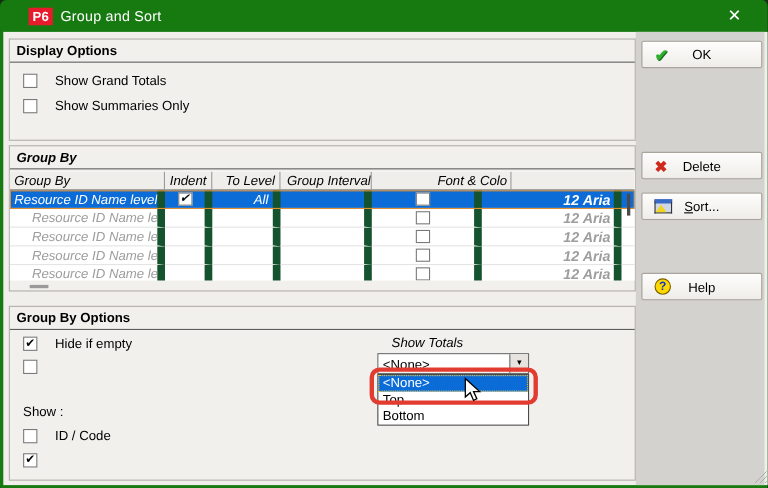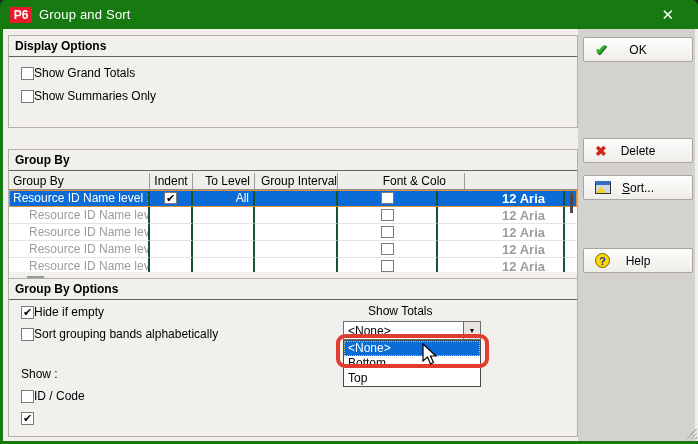--- a/index.html
+++ b/index.html
@@ -10,62 +10,62 @@
     position:relative; width:698px; height:444px;
     background:#177a11; border-radius:6px 6px 2px 2px;
     overflow:hidden; font-size:12px; color:#000;
     box-shadow:0 0 0 1px #0c3f09;
   }
   
   .titlebar { position:absolute; left:0; top:0; width:698px; height:29px;
     display:flex; align-items:center; padding:0 10px; color:#fff; }
   .p6-logo { width:22px; height:16px; background:#e81b2d; color:#fff;
     font-weight:bold; font-size:12px; display:flex; align-items:center;
-    justify-content:center; margin-right:7px; }
+    justify-content:center; margin-right:7px;margin-left:16px; }
   .win-title { font-size:13px; letter-spacing:.2px; }
   .close-x { margin-left:auto; margin-right:14px; font-size:15px; line-height:1;
     cursor:pointer; }
 
   
   .content { position:absolute; left:3px; top:29px; width:696px; height:412px;
     background:#f0efec; }
   .right-strip { position:absolute; left:575px; top:0; width:117px; height:412px;
     background:#d3d2cf; }
   .resize-grip { position:absolute; right:2px; bottom:2px; width:11px; height:11px;
     background:
       linear-gradient(135deg, transparent 50%, #aaa 50%, #aaa 56%, transparent 56%, transparent 70%, #aaa 70%, #aaa 76%, transparent 76%, transparent 90%, #aaa 90%, #aaa 96%, transparent 96%); }
 
   
   .panel { position:absolute; background:#f1f0ed; border:1px solid #b3afa7; }
   .panel-header { height:21px; line-height:20px; font-weight:bold; padding-left:6px;
     border-bottom:1px solid #5f5f5f; }
   .p-display { left:5px; top:6px;  width:570px; height:93px;  }
-  .p-groupby { left:5px; top:120px; width:570px; height:133px; }
+  .p-groupby { left:5px; top:103px; width:570px; height:133px;font-style:italic; }
   .p-options { left:5px; top:249px; width:570px; height:159px; }
 
   
-  .cbrow { position:absolute; display:flex; align-items:center; gap:0; }
+  .cbrow { position:absolute; display:flex; align-items:center; gap:16px; }
   .cb { width:13px; height:13px; background:#fff; border:1px solid #7a7a7a;
     display:inline-flex; align-items:center; justify-content:center;
     font-size:11px; line-height:1; color:#000; flex:0 0 13px; }
 
   
   .grid { position:absolute; left:0; top:23px; width:568px; height:99px;
     overflow:hidden; background:#fff; }
   .trow, .ghead { display:flex; height:17px; }
   .ghead { background:#f0eeea; border-bottom:1px solid #8f8f8f; }
   .ghead .c { border-right:1px solid #9b9b9b; font-size:12px; }
-  .trow .c { border-right:2px solid #14532d; border-bottom:1px solid #e4e4e4; }
+  .trow .c { border-right:7px solid #14532d; border-bottom:1px solid #e4e4e4; }
   .c { display:flex; align-items:center; overflow:hidden; white-space:nowrap; }
   .c-label   { width:141px; padding-left:4px; }
   .c-indent  { width:43px;  justify-content:center; }
   .c-tolevel { width:62px;  justify-content:flex-end; padding-right:4px; }
   .c-interval{ width:83px;  justify-content:flex-end; padding-right:0; }
   .c-pbreak  { width:100px; justify-content:center; }
-  .c-font    { width:127px; justify-content:flex-end; padding-right:18px;
+  .c-font    { width:127px; justify-content:flex-end; padding-right:3px;
                font-weight:bold; font-size:13px; }
   .c-scroll  { width:12px; border-right:none !important; }
   .trow.sel  { background:#0b6cd8; color:#fff; outline:1px solid #dd8f33;
                outline-offset:-1px; }
   .trow.sel .c-font { color:#fff; }
   .trow.gray { color:#9d9d9d; }
   .trow.gray .c-label { padding-left:20px; }
   .trow .cb { width:12px; height:12px; }
   .vthumb { position:absolute; left:561px; top:43px; width:3px; height:20px;
     background:#4a4a4a; }
@@ -225,34 +225,33 @@
 
     <div class="panel p-options">
       <div class="panel-header">Group By Options</div>
 
       <div class="cbrow" style="left:12px; top:26px;">
         <span class="cb">✔</span>
         <span>Hide if empty</span>
       </div>
       <div class="cbrow" style="left:12px; top:48px;">
         <span class="cb"></span>
-        <span>Sort grouping bands alphabetically</span>
-      </div>
-
-      <div class="lbl" style="left:359px; top:25px;">Show Totals</div>
+      </div>
+
+      <div class="lbl" style="left:347px; top:25px;font-style:italic;">Show Totals</div>
 
       <div class="combo">
         <div class="combo-val">&lt;None&gt;</div>
         <div class="combo-btn">▼</div>
       </div>
 
       <div class="ddlist">
         <div class="dditem hl">&lt;None&gt;</div>
+        <div class="dditem">Top</div>
         <div class="dditem">Bottom</div>
-        <div class="dditem">Top</div>
       </div>
 
       <div class="annotation"></div>
 
       <svg class="cursor" width="18" height="24" viewBox="0 0 18 24">
         <polygon points="1,1 1,18 5.5,14 8.5,21 11.5,19.5 8.5,13 14,13" fill="#fff" stroke="#000" stroke-width="1.2"></polygon>
       </svg>
 
       <div class="lbl" style="left:12px; top:88px;">Show :</div>
       <div class="cbrow" style="left:12px; top:110px;">

